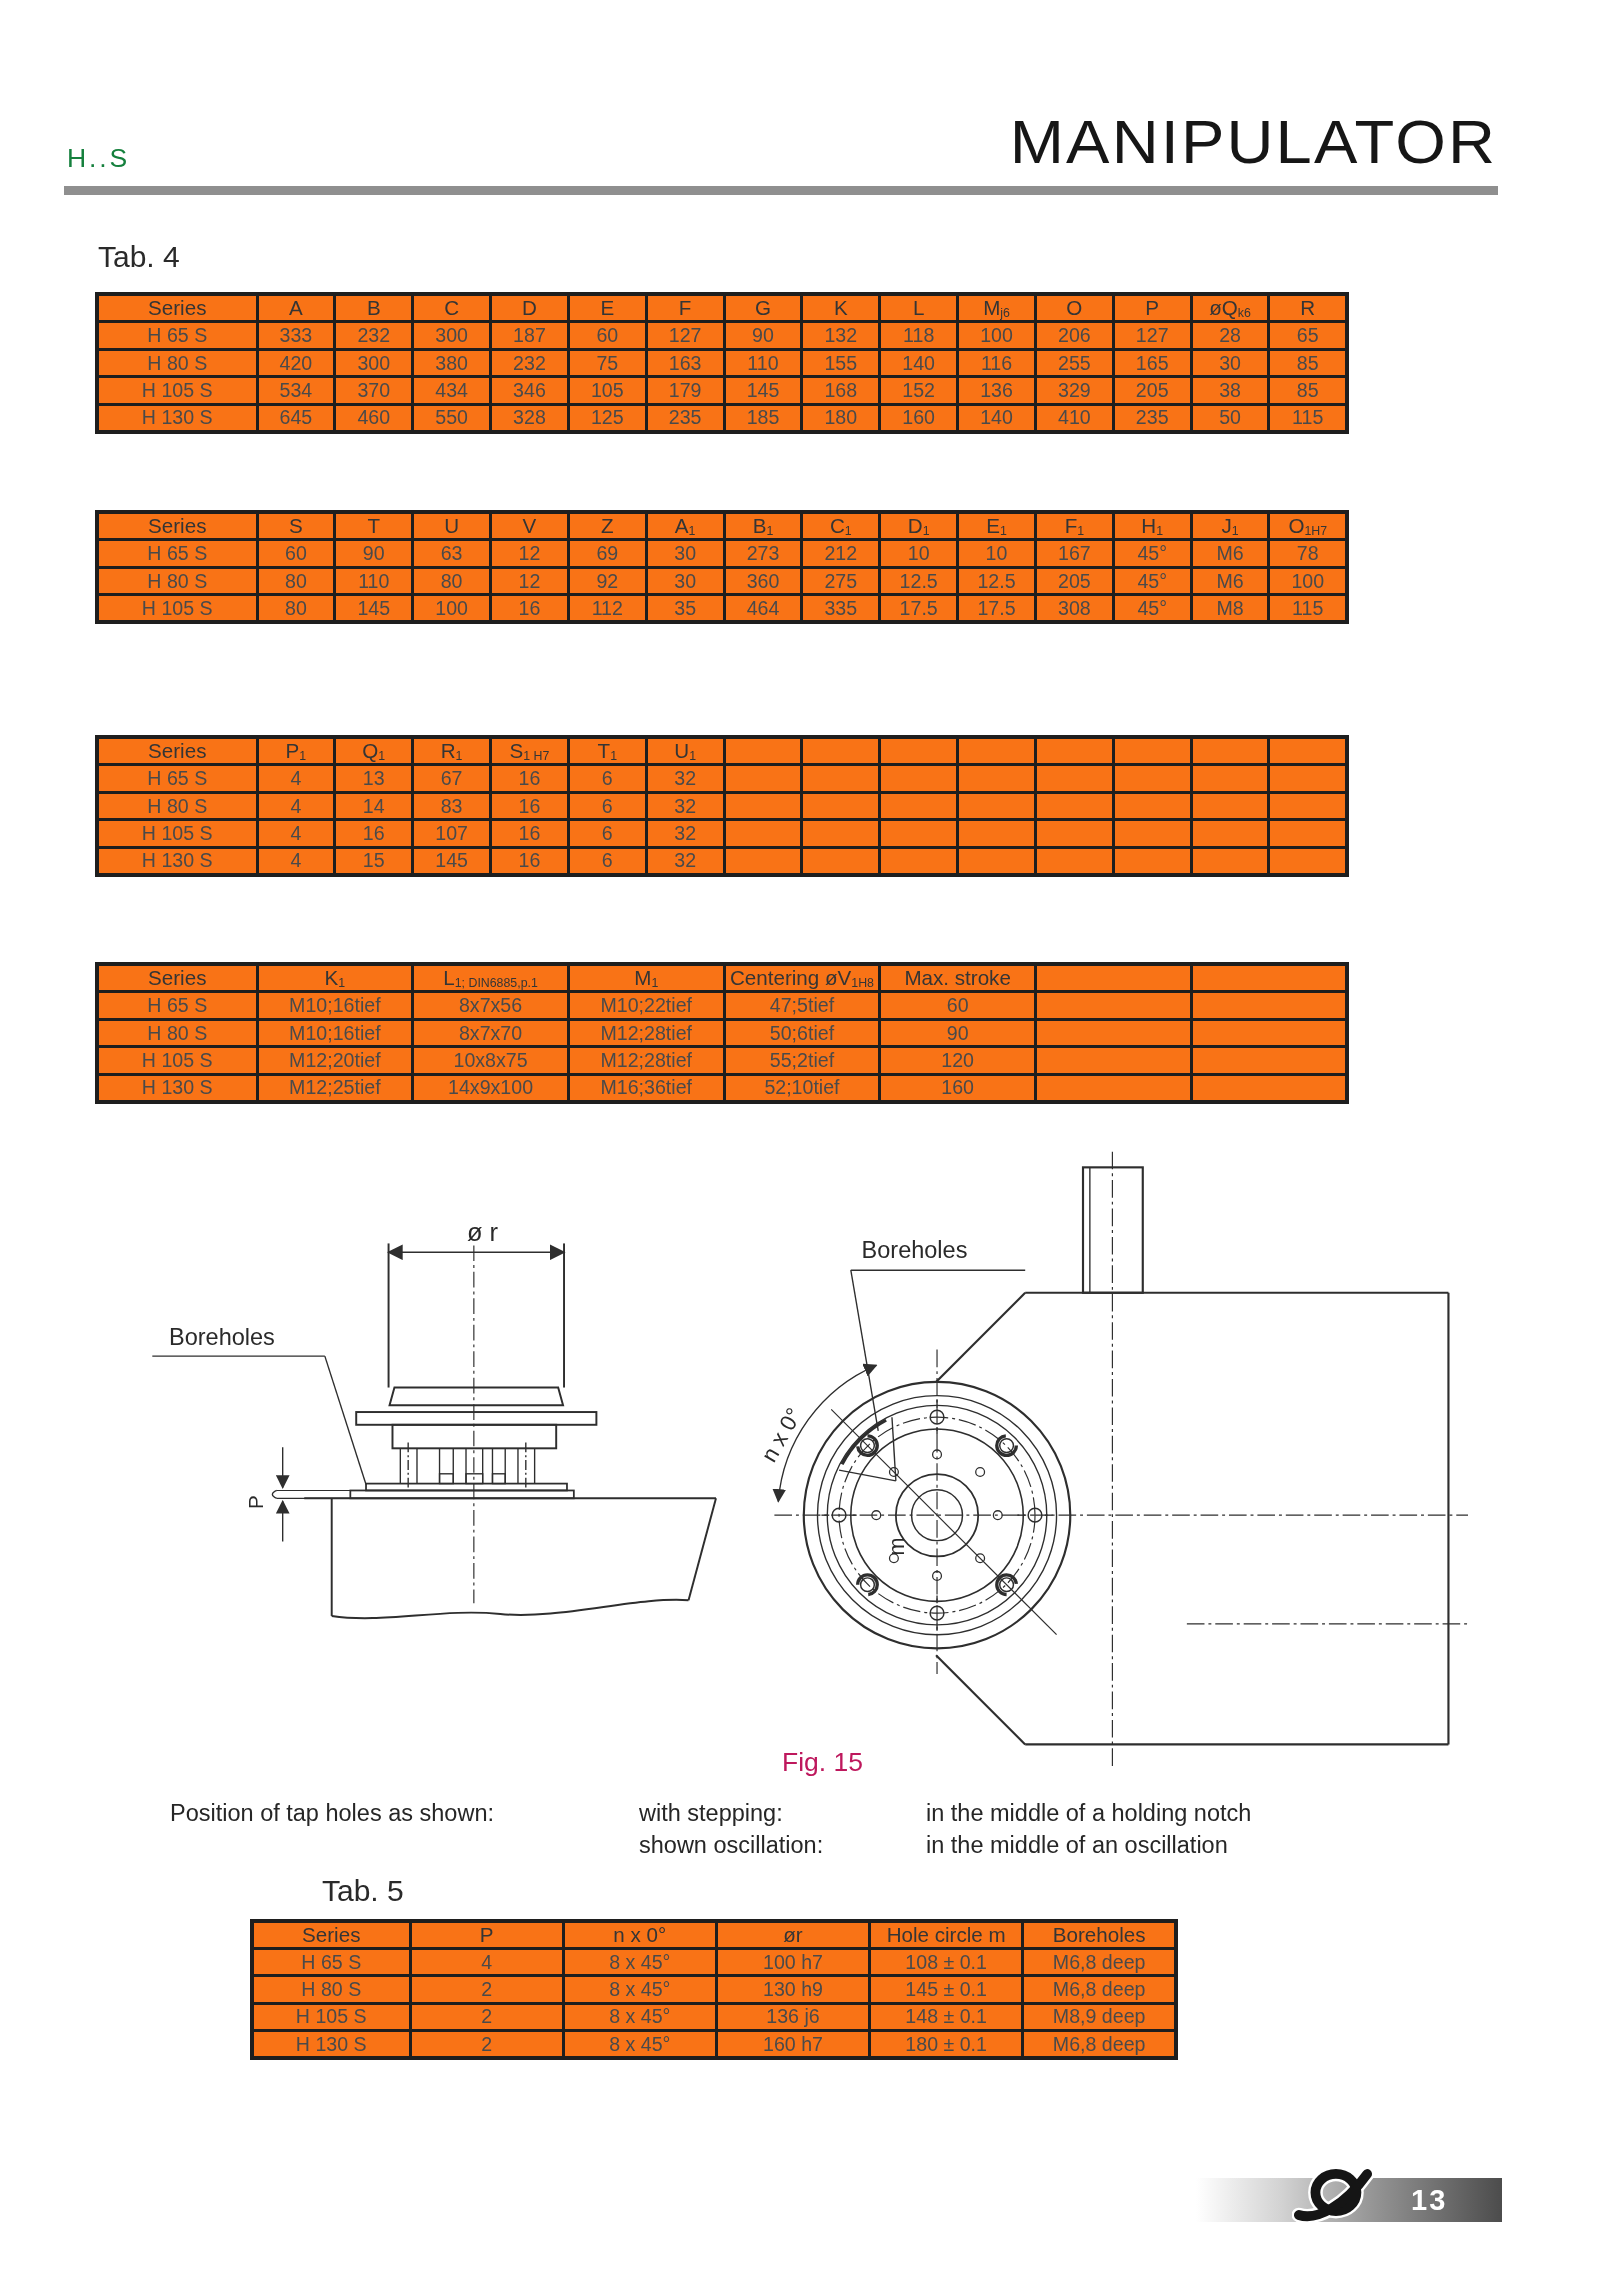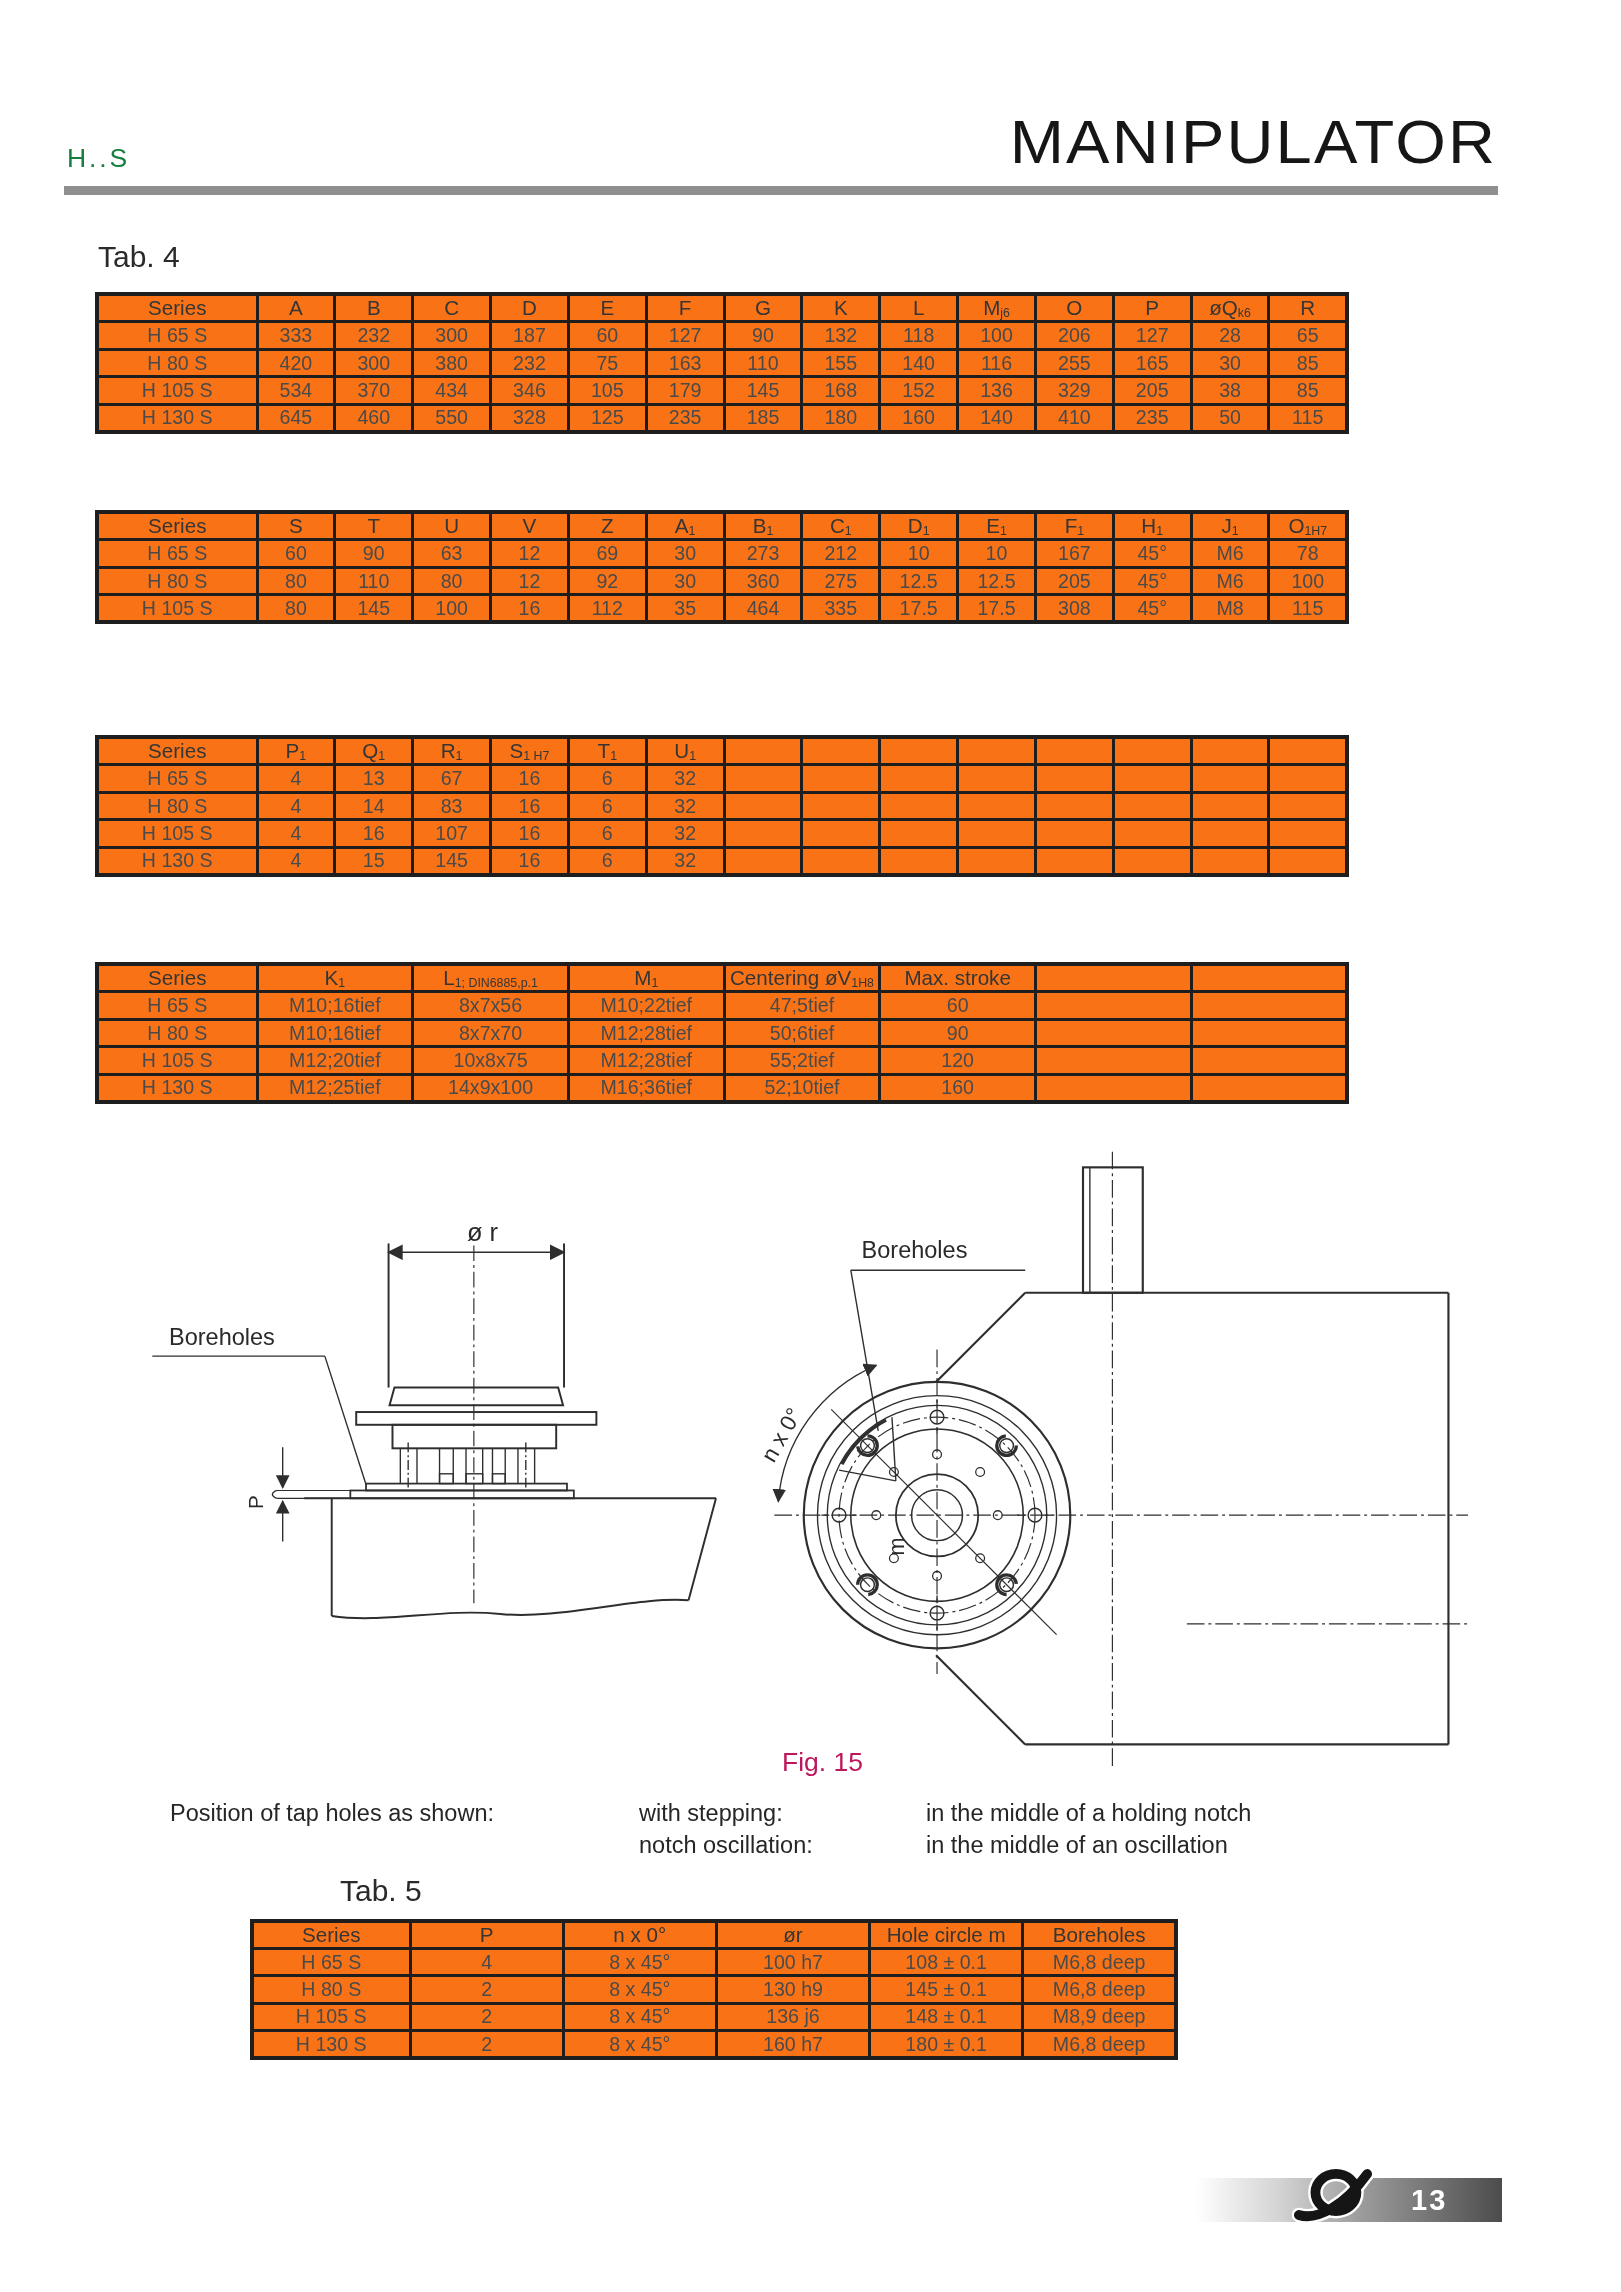--- a/index.html
+++ b/index.html
@@ -526,24 +526,24 @@
 
     <text x="119" y="134" font-size="24">Boreholes</text>
     <line class="ln" x1="108" y1="146" x2="286" y2="146" stroke-width="1.4"></line>
     <line class="ln" x1="108" y1="146" x2="136" y2="310" stroke-width="1.4"></line>
   </svg>
 
   <div class="abs figcap" style="left:782px;top:1747px">Fig. 15</div>
   <div class="abs note" style="left:170px;top:1800px">Position of tap holes as shown:</div>
   <div class="abs note" style="left:639px;top:1800px">with stepping:</div>
   <div class="abs note" style="left:926px;top:1800px">in the middle of a holding notch</div>
-  <div class="abs note" style="left:639px;top:1832px">notch oscillation:</div>
+  <div class="abs note" style="left:639px;top:1832px">shown oscillation:</div>
   <div class="abs note" style="left:926px;top:1832px">in the middle of an oscillation</div>
 
-  <div class="abs tablabel" style="left:340px;top:1874px">Tab. 5</div>
+  <div class="abs tablabel" style="left:322px;top:1874px">Tab. 5</div>
   <table class="dt" id="t5" style="left:250px;top:1919px">
     <colgroup>
         <col class="cser">
         <col span="5">
       </colgroup>
   <thead>
         <tr>
           <th>Series</th>
           <th>P</th>
           <th>n x 0°</th>

